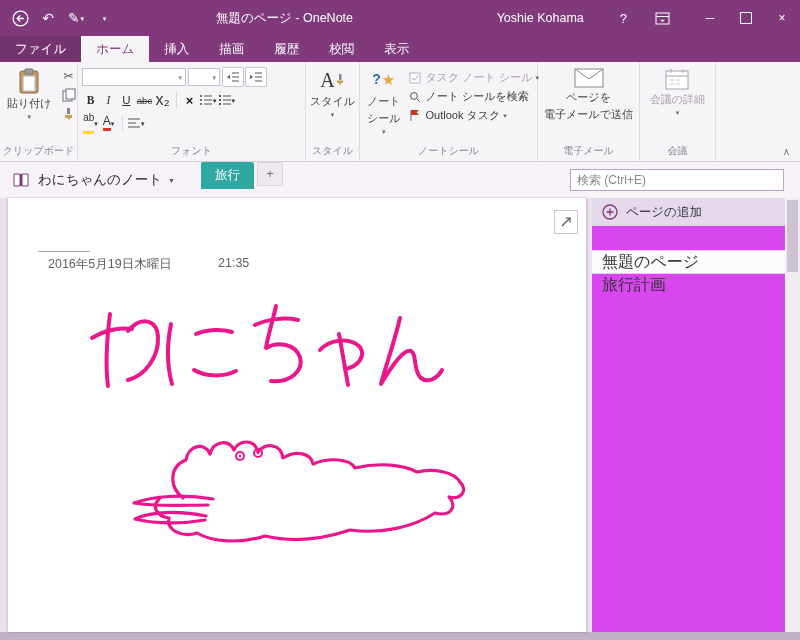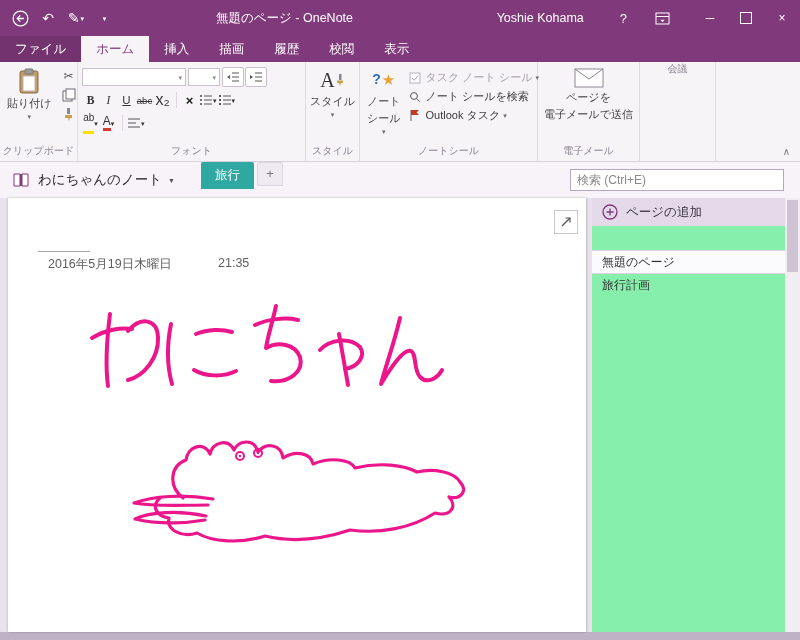--- a/index.html
+++ b/index.html
@@ -105,26 +105,26 @@
   .page{width:578px;background:#fff;position:relative;box-shadow:1px 0 2px rgba(0,0,0,.18),-1px 0 2px rgba(0,0,0,.10);}
   .expandbtn{position:absolute;top:12px;right:8px;width:22px;height:22px;background:#fff;
     border:1px solid #CFC5D4;display:flex;align-items:center;justify-content:center;color:#555;}
   .t-underline{position:absolute;left:30px;top:53px;width:52px;height:1px;background:#A8A8A8;}
   .meta-date{position:absolute;left:40px;top:58px;font-size:12.5px;color:#5F5F5F;}
   .meta-time{position:absolute;left:210px;top:58px;font-size:12.5px;color:#5F5F5F;}
   .ink{position:absolute;left:0;top:0;width:578px;height:434px;}
   .sr{position:absolute;width:1px;height:1px;overflow:hidden;opacity:0;}
 
   
-  .sidebar{width:193px;background:#86efac;display:flex;flex-direction:column;}
+  .sidebar{width:193px;background:#d946ef;display:flex;flex-direction:column;}
   .addpage{height:28px;display:flex;align-items:center;padding:0 10px;background:#E3D9E9;
     font-size:12.5px;color:#3a3340;}
   .addpage .txt{margin-left:8px;}
   .pagelist{margin-top:24px;border-top:1px solid #DCD2E2;}
-  .pageitem{height:22px;line-height:22px;padding:0 10px;font-size:12px;color:#333;}
+  .pageitem{height:22px;line-height:22px;padding:0 10px;font-size:16px;color:#333;}
   .pageitem.sel{background:#FBFAFC;border-bottom:1px solid #DCD2E2;}
 
   .vscroll{width:15px;background:#F1EDF3;position:relative;}
   .thumb{position:absolute;left:2px;top:2px;width:11px;height:72px;background:#CDC3D3;}
 
   .bottomstrip{height:8px;background:#BEB2C6;}
 
   svg{display:block;}
 </style>
 </head>
@@ -377,20 +377,34 @@
               </svg>
           </span>
           <span class="cap">ページを</span>
           <span class="cap">電子メールで送信</span>
         </div>
       </div>
       <div class="g-label">電子メール</div>
     </div>
 
     <div class="rgroup g-meet">
+      <div class="g-body" style="justify-content:center;">
+        <div class="bigbtn disabled">
+          <span>
+            <svg width="24" height="22" viewBox="0 0 24 22">
+                <rect x="1" y="3" width="22" height="18" fill="#fff" stroke="#A9A2AF"></rect>
+                <path d="M1 8h22" stroke="#A9A2AF"></path>
+                <path d="M6 1v4M18 1v4" stroke="#A9A2AF"></path>
+                <path d="M5 12h4M11 12h4M5 16h4M11 16h4" stroke="#C9C2CF"></path>
+              </svg>
+          </span>
+          <span class="cap">会議の詳細</span>
+          <span class="c7">▾</span>
+        </div>
+      </div>
       <div class="g-label">会議</div>
     </div>
 
     <div class="rgroup g-fill">
       <span class="collapse">∧</span>
     </div>
   </div>
 
   <div class="navbar">
     <span class="nb-book">

